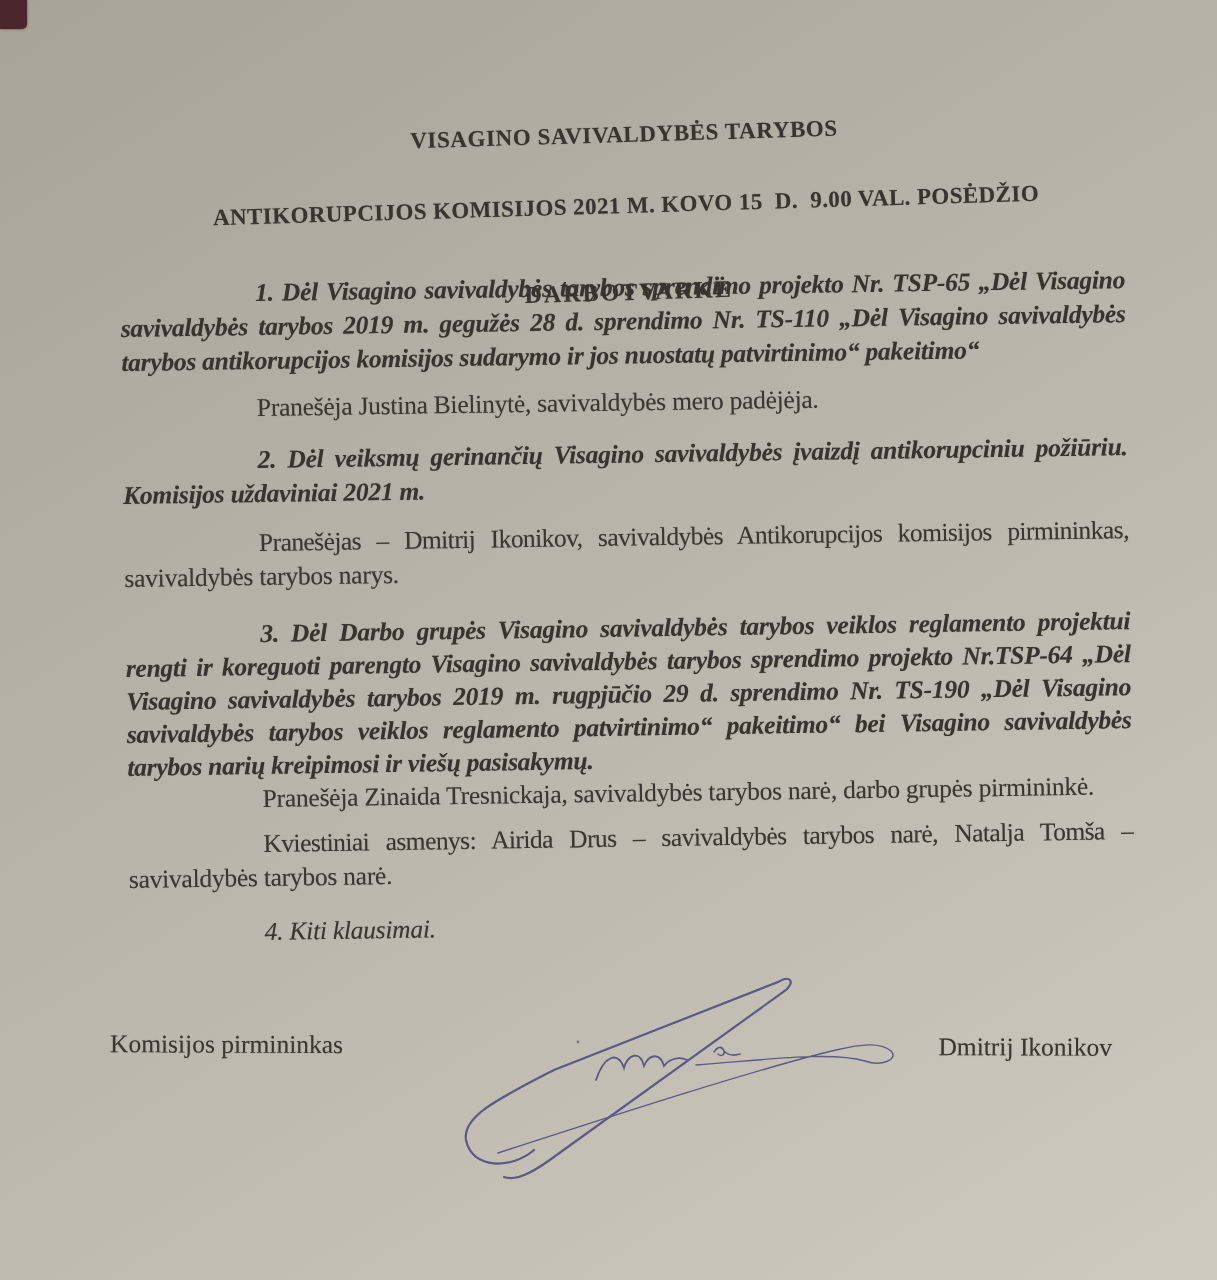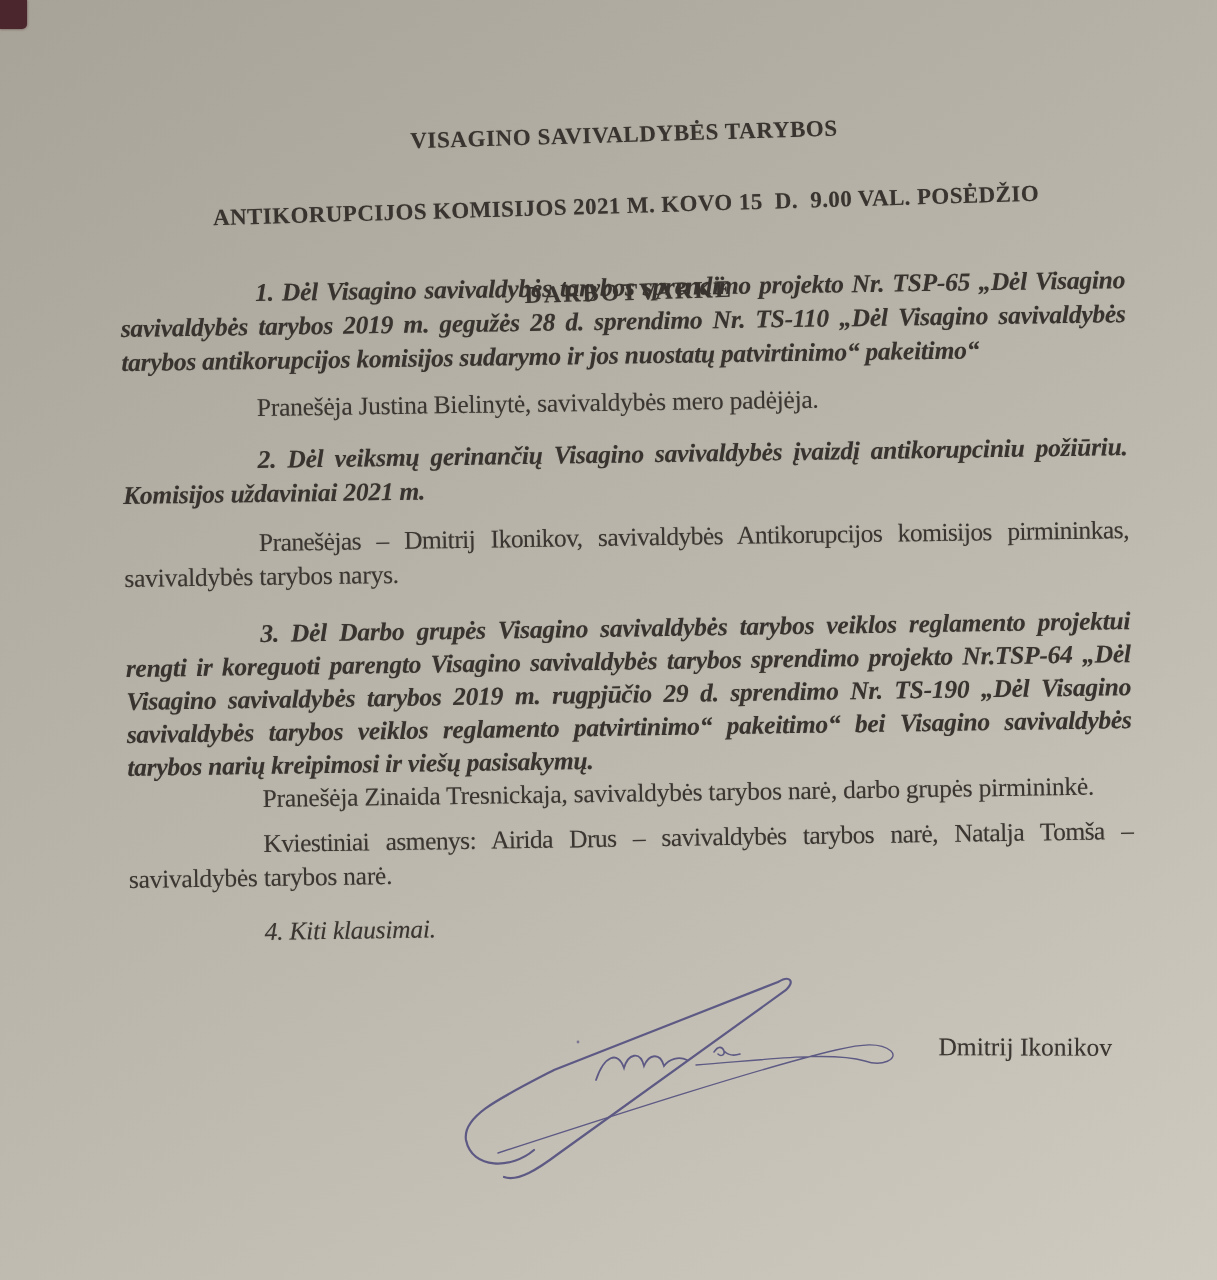--- a/index.html
+++ b/index.html
@@ -102,14 +102,15 @@
   <g fill="none" stroke="#4f4c7e" stroke-linecap="round" opacity="0.88">
     <path stroke-width="2.2" d="M96,194 C74,213 34,214 28,184 C24,160 62,142 116,114 L340,26 C352,19 357,25 348,34 L120,198 C100,213 80,226 66,221"></path>
     <path stroke-width="1.8" d="M158,124 C166,100 180,94 186,112 C190,98 202,94 206,110 C211,98 222,96 226,110 C231,103 241,100 249,104"></path>
     <path stroke-width="1.4" d="M60,197 C180,158 322,112 398,94 C424,88 442,86 453,95 C461,103 444,111 427,105 C392,95 326,104 258,109"></path>
     <path stroke-width="1.6" d="M276,96 C280,90 284,90 286,95 C287,99 283,101 280,98 M286,95 C290,99 296,100 302,98"></path>
     <circle cx="140" cy="86" r="1.4" fill="#4f4c7e" stroke="none" opacity="0.7"></circle>
   </g>
 </svg>
 
 <div class="footer-row soft">
+  <span class="footer-left">Komisijos pirmininkas</span>
   <span class="footer-right">Dmitrij Ikonikov</span>
 </div>
 
 </body></html>

